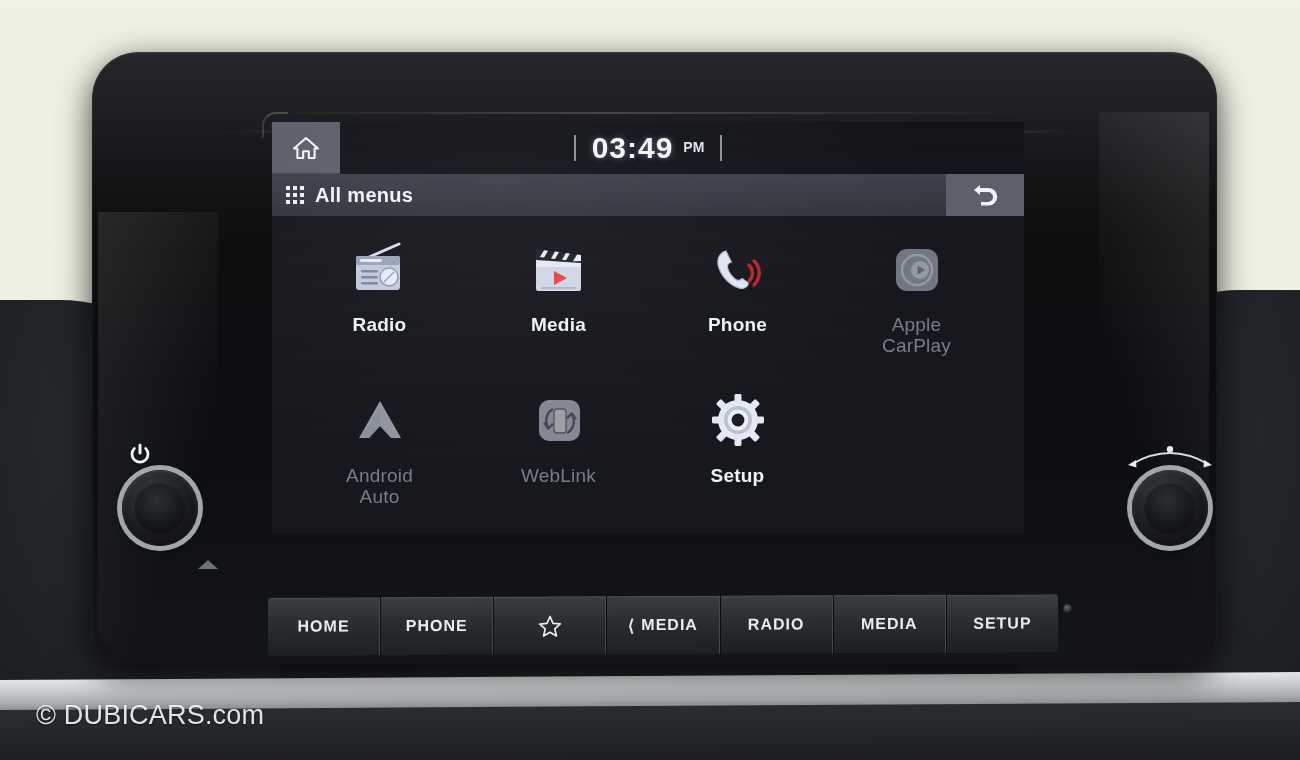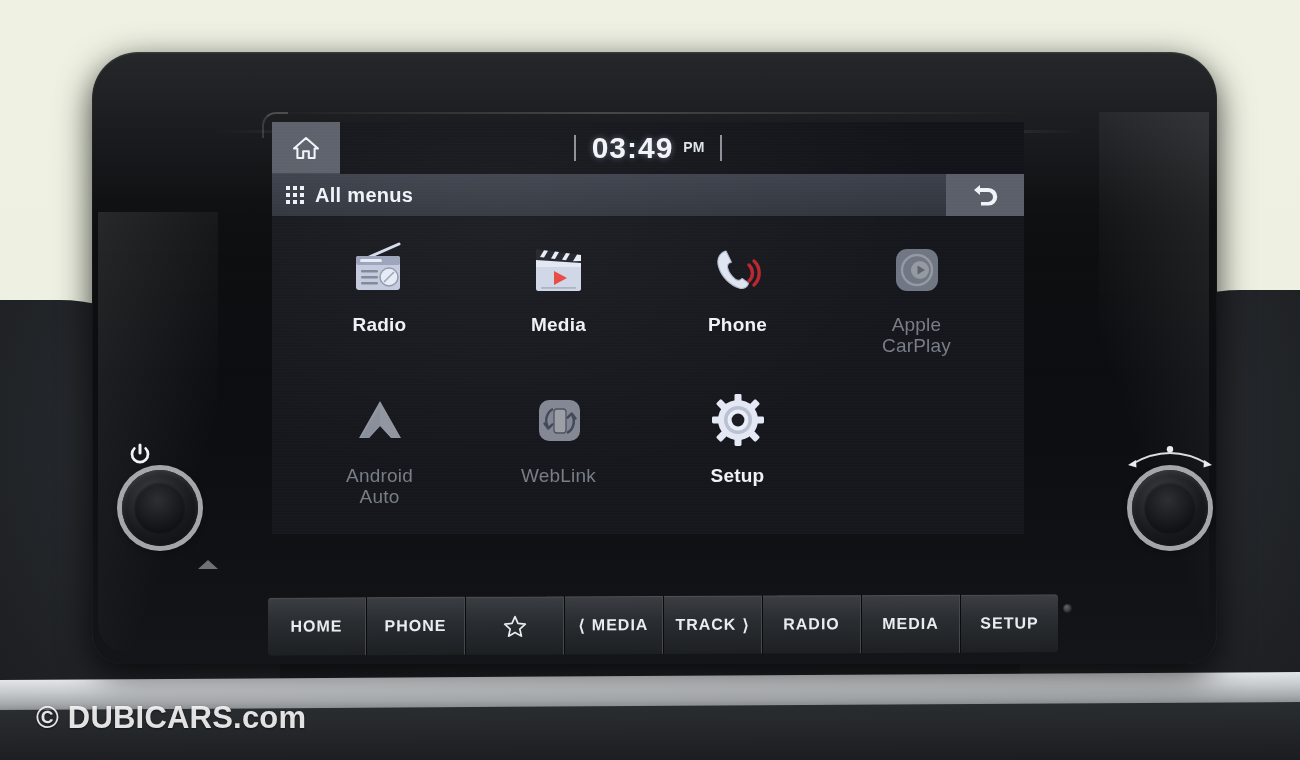--- a/index.html
+++ b/index.html
@@ -222,21 +222,21 @@
   .bez-corner {
     position: absolute; left: 262px; top: 112px; width: 26px; height: 26px;
     border-top: 2px solid rgba(255,255,255,.20);
     border-left: 2px solid rgba(255,255,255,.14);
     border-top-left-radius: 14px;
   }
 
   
   .watermark {
     position: absolute; left: 36px; top: 700px;
-    font-size: 31px; font-weight: bold; letter-spacing: .2px;
+    font-size: 27px; font-weight: normal; letter-spacing: .2px;
     color: rgba(255,255,255,.88);
     text-shadow: 0 1px 2px rgba(0,0,0,.55);
     font-family: "Liberation Sans", sans-serif;
   }
 </style>
 </head>
 <body>
 
 <div id="stage">
 
@@ -434,24 +434,20 @@
     <div class="hbtn">
       <svg width="24" height="23" viewBox="0 0 24 23">
         <path d="M12 2 L15 8.8 L22.3 9.5 L16.8 14.4 L18.4 21.5 L12 17.8 L5.6 21.5 L7.2 14.4 L1.7 9.5 L9 8.8 Z" fill="none" stroke="#e9ecf0" stroke-width="1.7" stroke-linejoin="round"></path>
       </svg>
     </div>
     <div class="hbtn">
       <span class="seekglyph" style="margin-right:6px;">⟨</span>
       <span>MEDIA</span>
     </div>
     <div class="hbtn">
-      <span>TRACK</span>
-      <span class="seekglyph" style="margin-left:6px;">⟩</span>
-    </div>
-    <div class="hbtn">
       <span>RADIO</span>
     </div>
     <div class="hbtn">
       <span>MEDIA</span>
     </div>
     <div class="hbtn">
       <span>SETUP</span>
     </div>
   </div>
 

